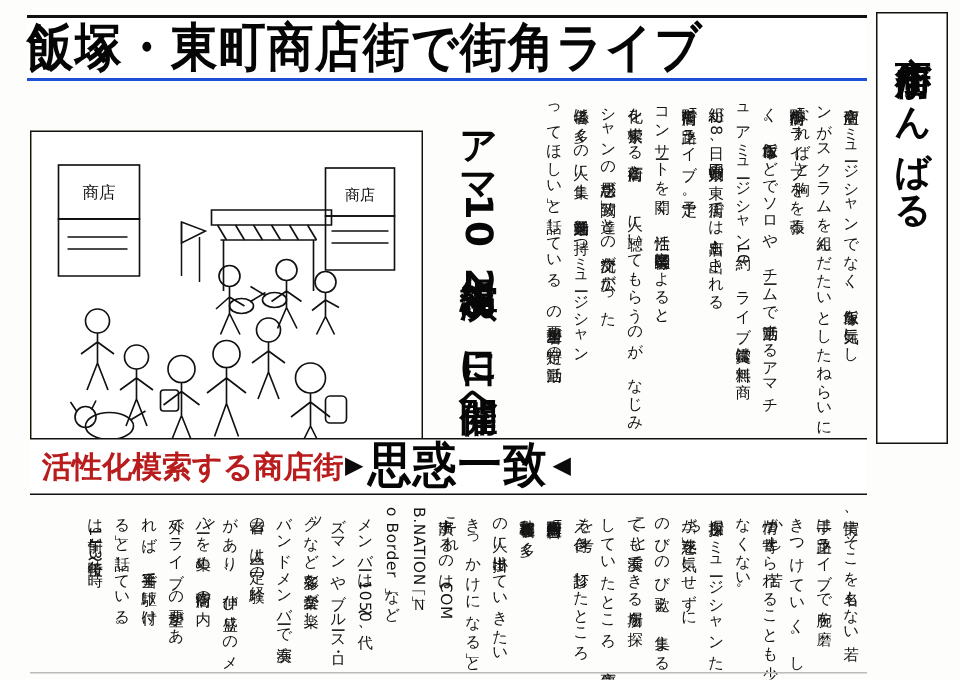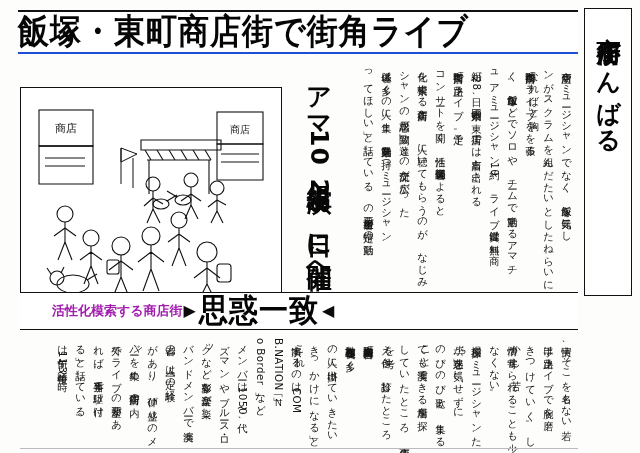--- a/index.html
+++ b/index.html
@@ -134,25 +134,24 @@
     height: 38px;
     border-top: 1.2px solid #111;
     border-bottom: 1.2px solid #111;
     box-sizing: border-box;
     display: flex;
     align-items: center;
     background: #fff;
   }
   .mid-left, .mid-right {
     font-family: "DejaVu Sans", sans-serif;
-    font-size: 13px;
-    font-weight: bold;
-    color: #a21caf;
+    font-size: 20px;
+    font-weight: bold;
+    color: #b91c1c;
     white-space: nowrap;
-    margin-left: 24px;
   }
   .mid-left { padding-left: 8px; }
   .mid-right { padding-right: 6px; }
   .mid-center {
     font-family: "DejaVu Sans", sans-serif;
     font-size: 29px;
     font-weight: bold;
     letter-spacing: 1px;
     color: #050505;
     transform: scaleY(1.1);

